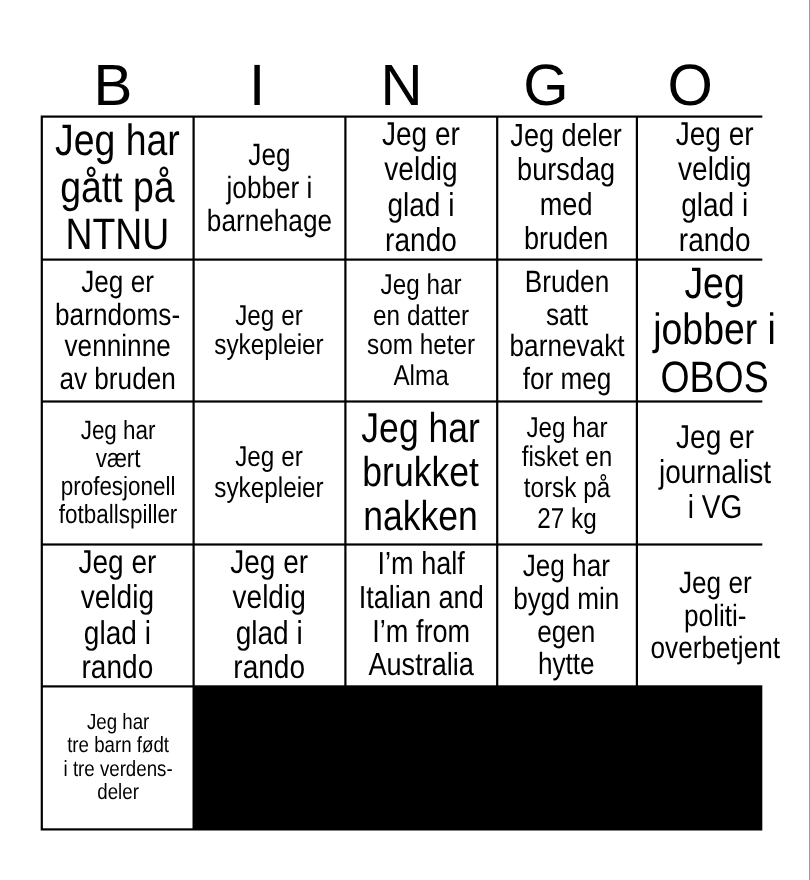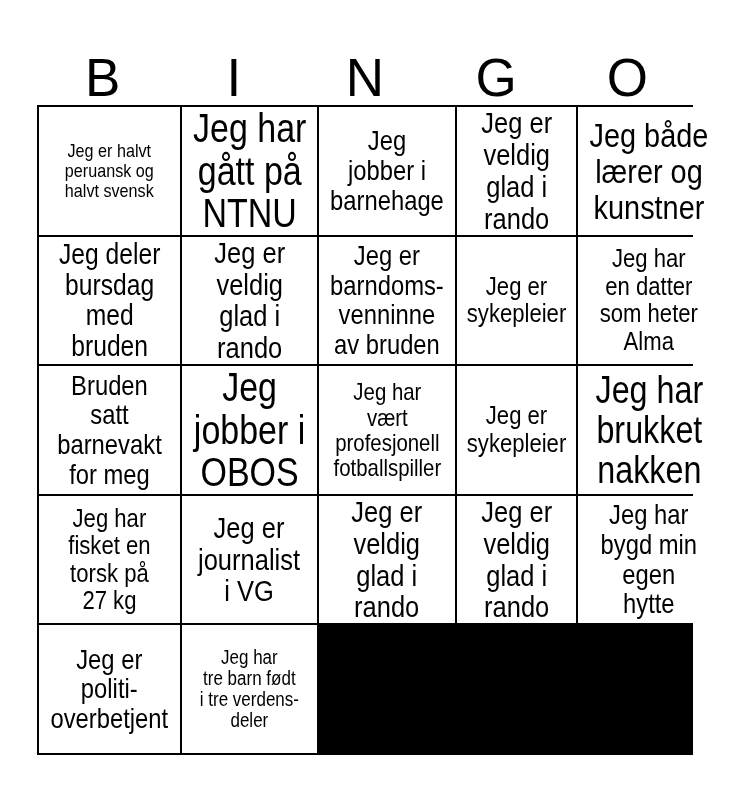--- a/index.html
+++ b/index.html
@@ -60,44 +60,34 @@
   <div class="bingo-title">
     <span class="bingo-letter">B</span>
     <span class="bingo-letter">I</span>
     <span class="bingo-letter">N</span>
     <span class="bingo-letter">G</span>
     <span class="bingo-letter">O</span>
   </div>
 
   <div class="board" id="board" style="background: rgb(0, 0, 0);">
       <div class="cell">
-        <span class="cell-text" style="font-size: 19px;">Jeg er halvt
-peruansk og
-halvt svensk</span>
-      </div>
-      <div class="cell">
         <span class="cell-text" style="font-size: 40px;">Jeg har
 gått på
 NTNU</span>
       </div>
       <div class="cell">
         <span class="cell-text" style="font-size: 28px;">Jeg
 jobber i
 barnehage</span>
       </div>
       <div class="cell">
         <span class="cell-text" style="font-size: 30px;">Jeg er
 veldig
 glad i
 rando</span>
-      </div>
-      <div class="cell">
-        <span class="cell-text" style="font-size: 34px;">Jeg både
-lærer og
-kunstner</span>
       </div>
       <div class="cell">
         <span class="cell-text" style="font-size: 29px;">Jeg deler
 bursdag
 med
 bruden</span>
       </div>
       <div class="cell">
         <span class="cell-text" style="font-size: 30px;">Jeg er
 veldig
@@ -163,20 +153,26 @@
 glad i
 rando</span>
       </div>
       <div class="cell">
         <span class="cell-text" style="font-size: 30px;">Jeg er
 veldig
 glad i
 rando</span>
       </div>
       <div class="cell">
+        <span class="cell-text" style="font-size: 29px;">I’m half
+Italian and
+I’m from
+Australia</span>
+      </div>
+      <div class="cell">
         <span class="cell-text" style="font-size: 28px;">Jeg har
 bygd min
 egen
 hytte</span>
       </div>
       <div class="cell">
         <span class="cell-text" style="font-size: 28px;">Jeg er
 politi-
 overbetjent</span>
       </div>

